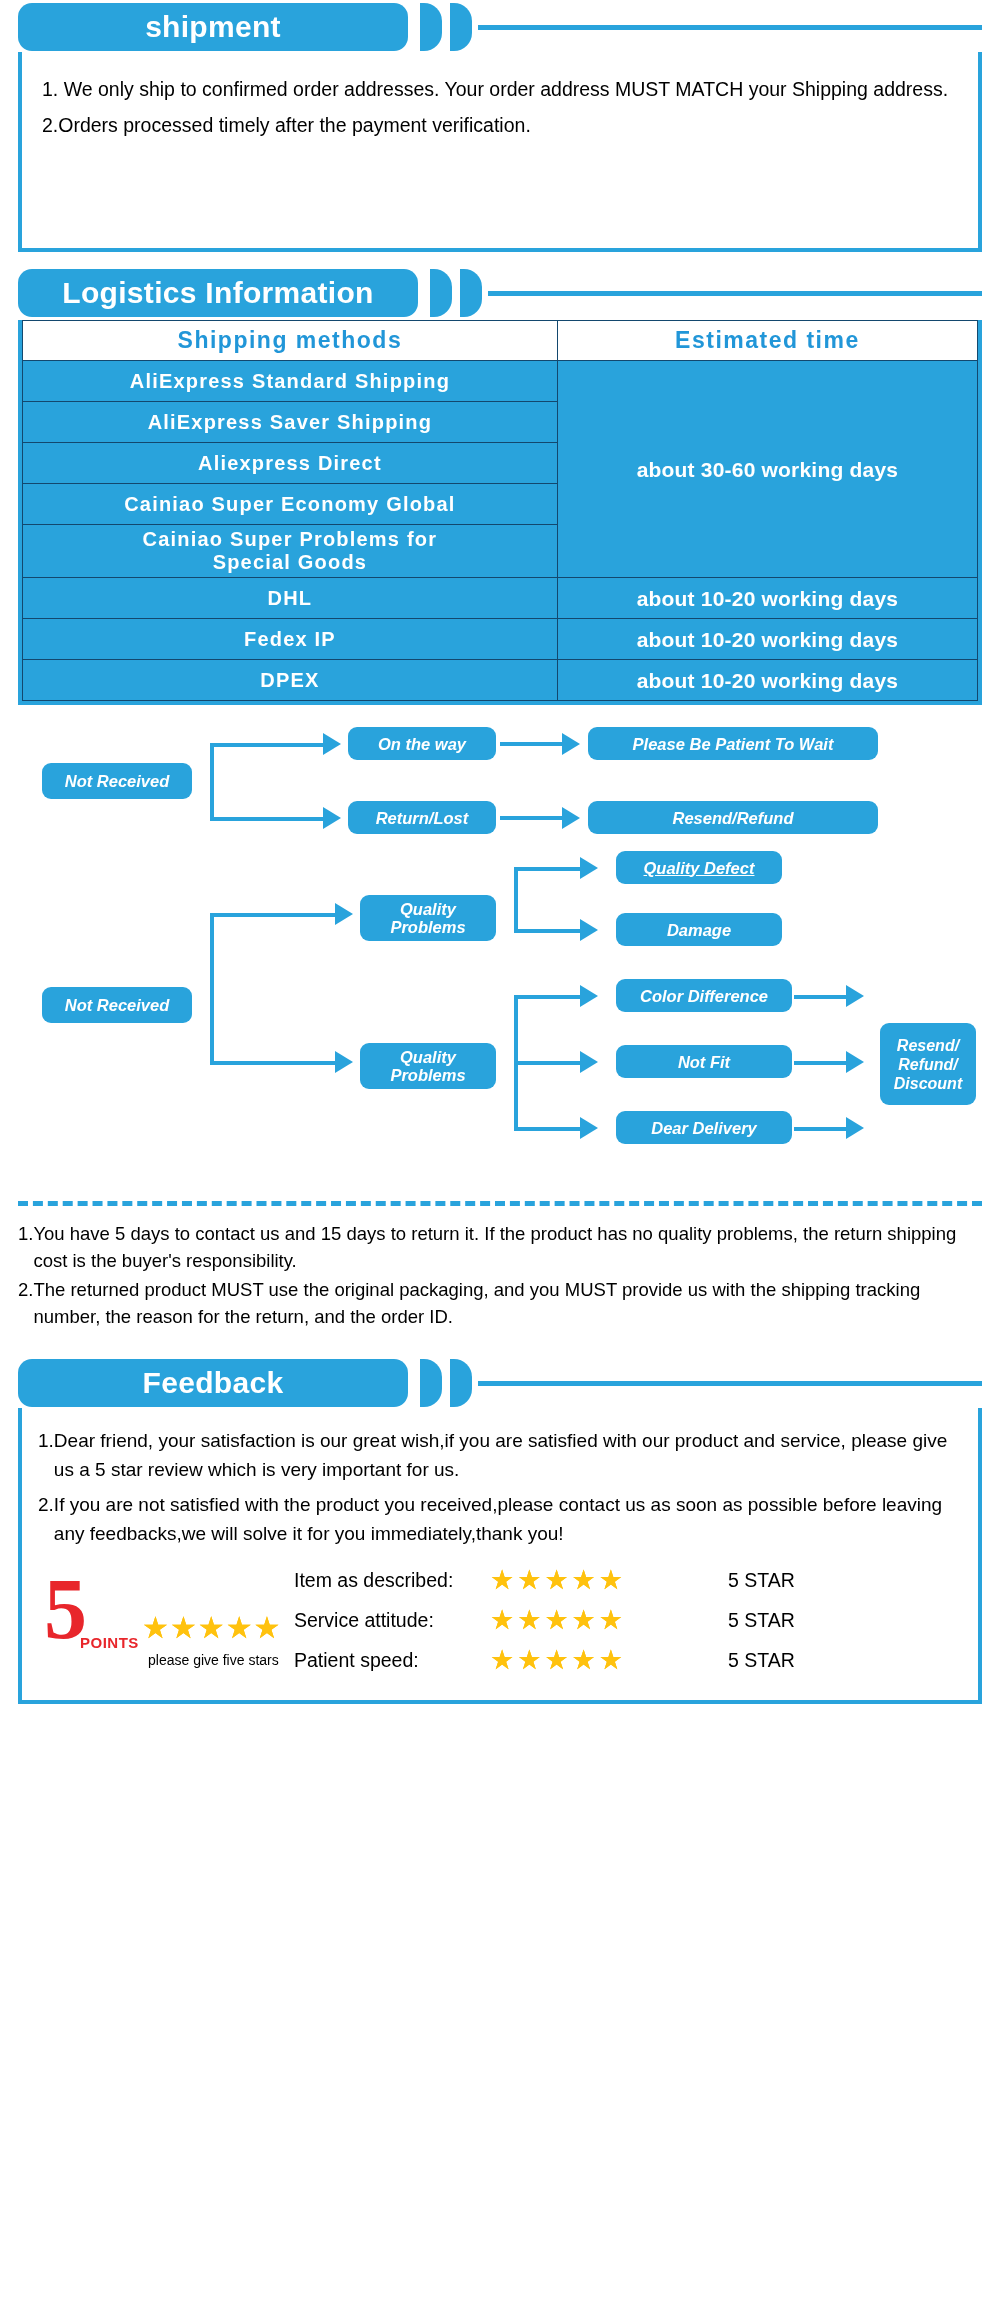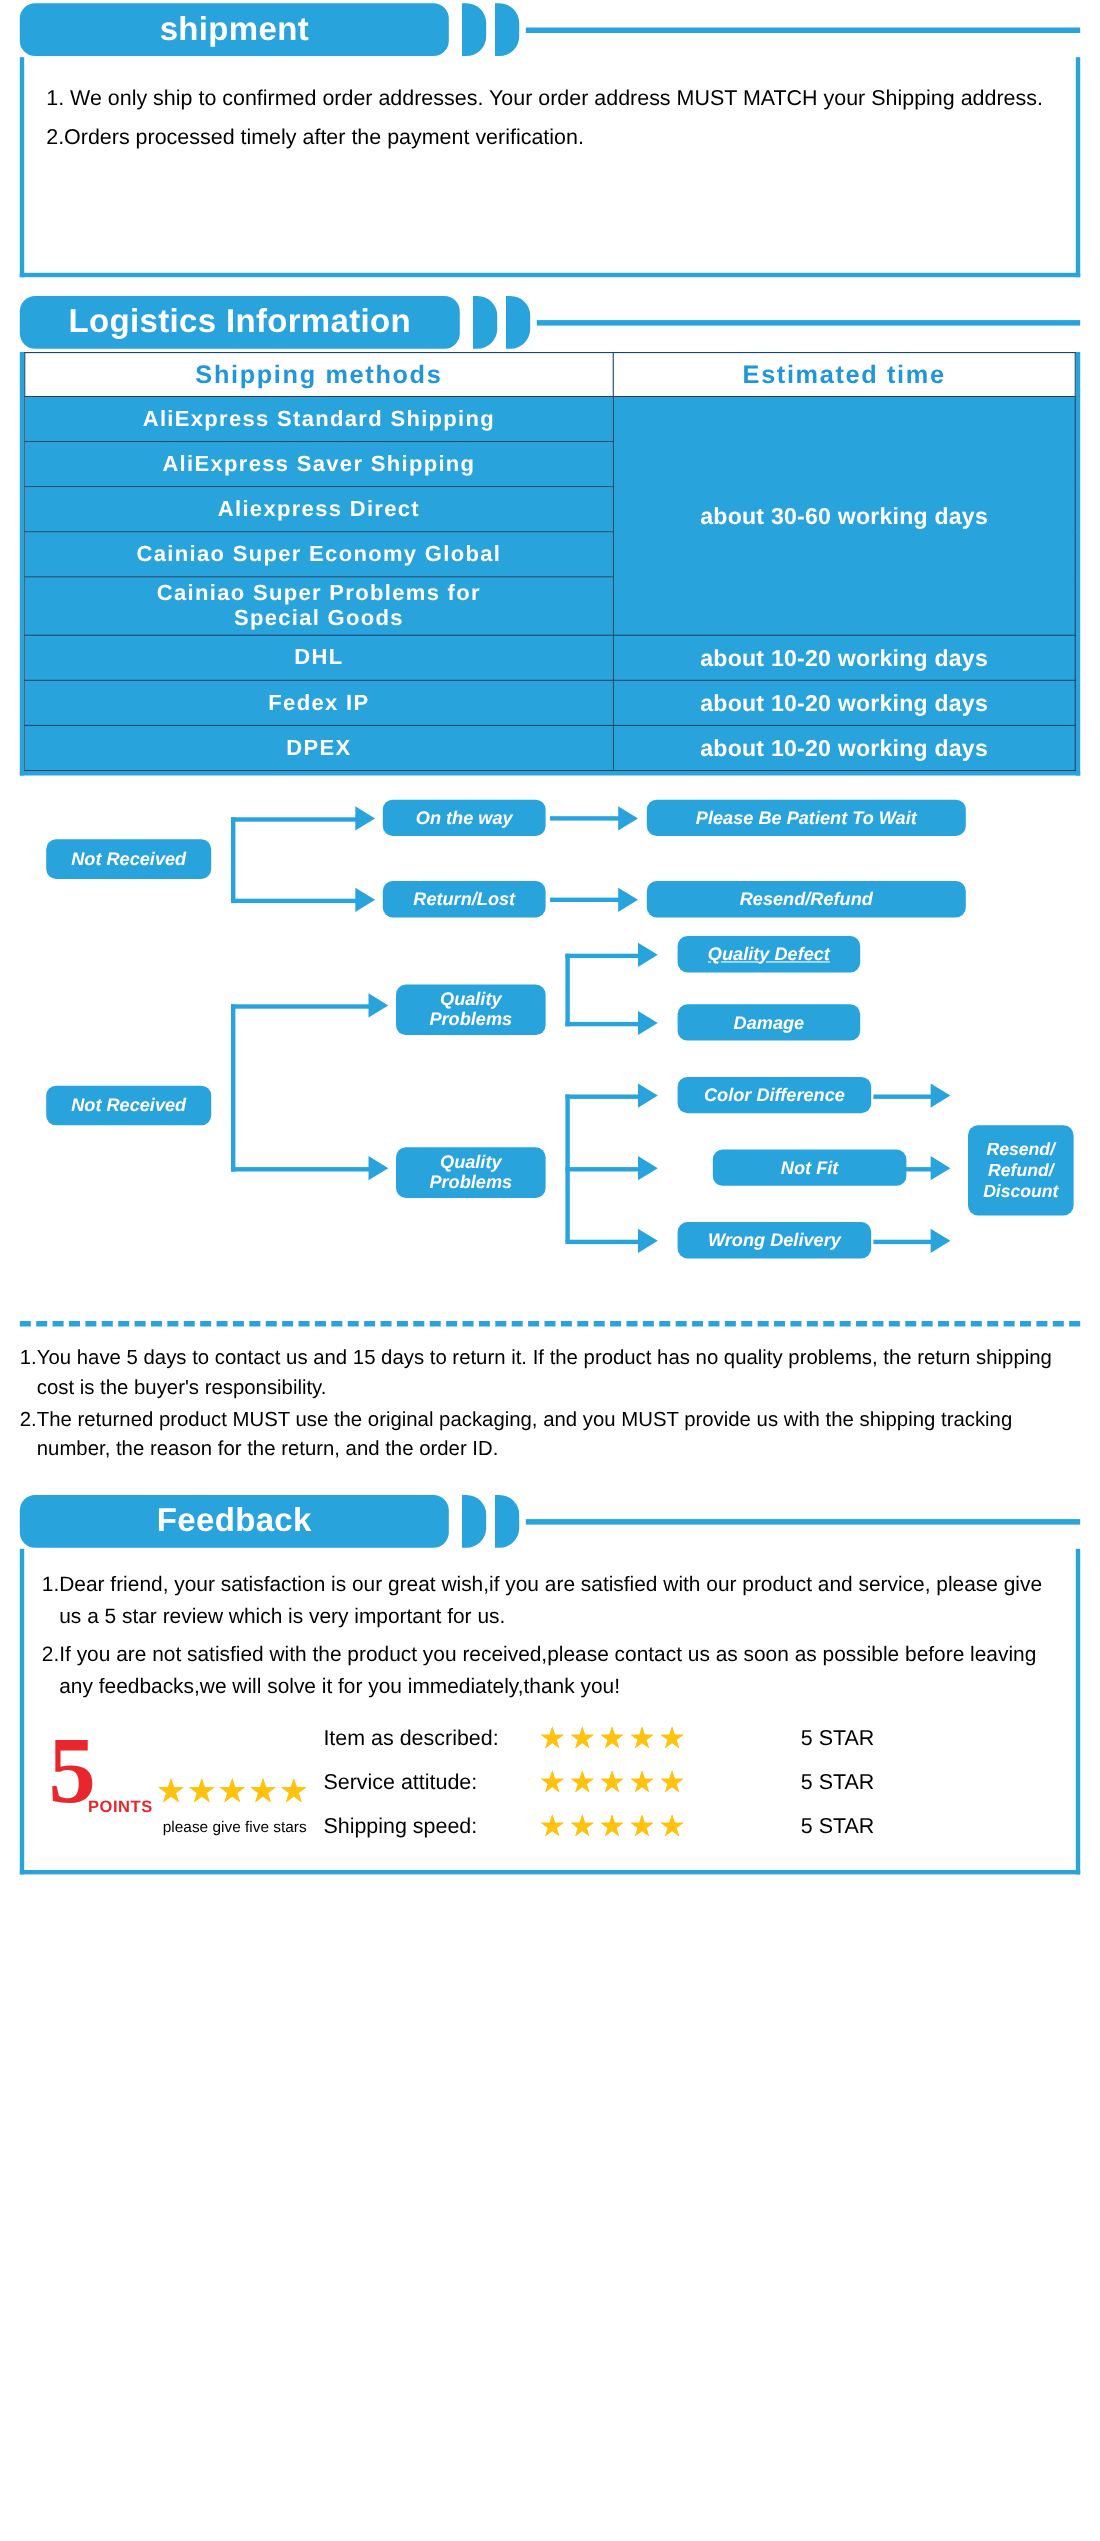--- a/index.html
+++ b/index.html
@@ -284,22 +284,22 @@
     <div class="node" style="left:598px; top:58px; width:166px; height:33px;">Damage</div>
 
     <div class="vline" style="left:496px; top:140px; height:134px;"></div>
     <div class="hline" style="left:496px; top:140px; width:72px;"></div>
     <div class="hline" style="left:496px; top:206px; width:72px;"></div>
     <div class="hline" style="left:496px; top:272px; width:72px;"></div>
     <div class="arrow" style="left:562px; top:130px;"></div>
     <div class="arrow" style="left:562px; top:196px;"></div>
     <div class="arrow" style="left:562px; top:262px;"></div>
     <div class="node" style="left:598px; top:124px; width:176px; height:33px;">Color Difference</div>
-    <div class="node" style="left:598px; top:190px; width:176px; height:33px;margin-left:32px;">Not Fit</div>
-    <div class="node" style="left:598px; top:256px; width:176px; height:33px;">Wrong Delivery</div>
+    <div class="node" style="left:598px; top:190px; width:176px; height:33px;">Not Fit</div>
+    <div class="node" style="left:598px; top:256px; width:176px; height:33px;">Dear Delivery</div>
 
     <div class="hline" style="left:776px; top:140px; width:58px;"></div>
     <div class="hline" style="left:776px; top:206px; width:58px;"></div>
     <div class="hline" style="left:776px; top:272px; width:58px;"></div>
     <div class="arrow" style="left:828px; top:130px;"></div>
     <div class="arrow" style="left:828px; top:196px;"></div>
     <div class="arrow" style="left:828px; top:262px;"></div>
     <div class="node" style="left:862px; top:168px; width:96px; height:82px; white-space:pre-line; font-size:16px; line-height:19px;">Resend/
 Refund/
 Discount</div>
@@ -350,21 +350,21 @@
             <span class="rlabel">Item as described:</span>
             <span class="rstars star">★★★★★</span>
             <span class="rvalue">5 STAR</span>
           </div>
           <div class="rrow">
             <span class="rlabel">Service attitude:</span>
             <span class="rstars star">★★★★★</span>
             <span class="rvalue">5 STAR</span>
           </div>
           <div class="rrow">
-            <span class="rlabel">Shipping speed:</span>
+            <span class="rlabel">Patient speed:</span>
             <span class="rstars star">★★★★★</span>
             <span class="rvalue">5 STAR</span>
           </div>
         </div>
       </div>
     </div>
   </div>
 
 </div>
 

